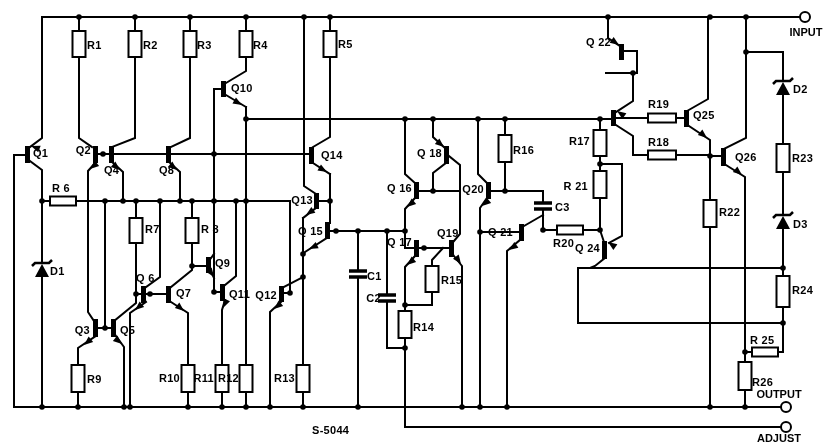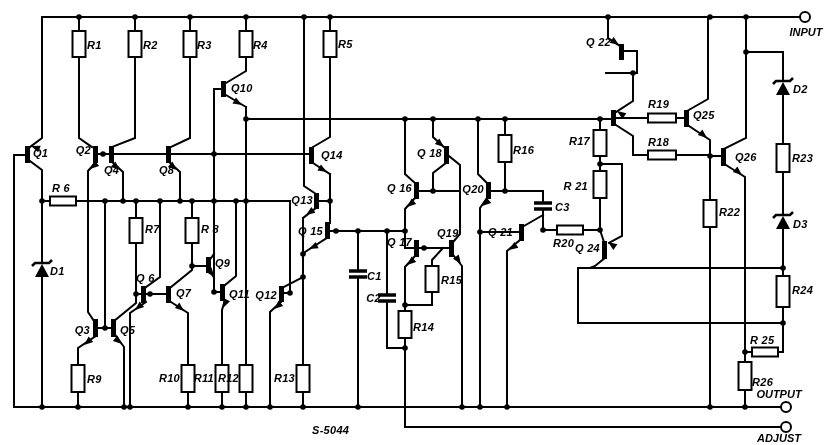--- a/index.html
+++ b/index.html
@@ -1,16 +1,16 @@
 <!DOCTYPE html>
 <html><head>
 <meta charset="utf-8">
 <style>
   html,body{margin:0;padding:0;background:#ffffff;}
-  .page{width:835px;height:445px;position:relative;background:#fff;overflow:hidden;font-style:italic;}
+  .page{width:835px;height:445px;position:relative;background:#fff;overflow:hidden;}
   svg{display:block;}
   text{font-family:"Liberation Sans","DejaVu Sans",sans-serif;font-weight:bold;fill:#000;}
 </style>
 </head>
 <body>
 
 <div class="page">
   <svg id="schem" width="835" height="445" viewBox="0 0 835 445" xmlns="http://www.w3.org/2000/svg">
       <polyline points="42,17 799,17" fill="none" stroke="#000000" stroke-width="2" stroke-linecap="square"></polyline>
       <polyline points="42,17 42,138 30,147" fill="none" stroke="#000000" stroke-width="2" stroke-linecap="square"></polyline>

